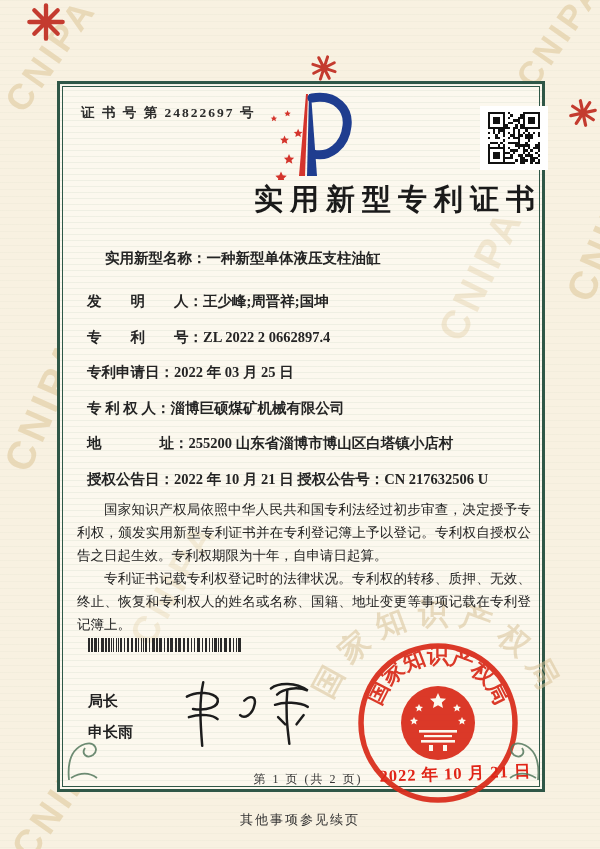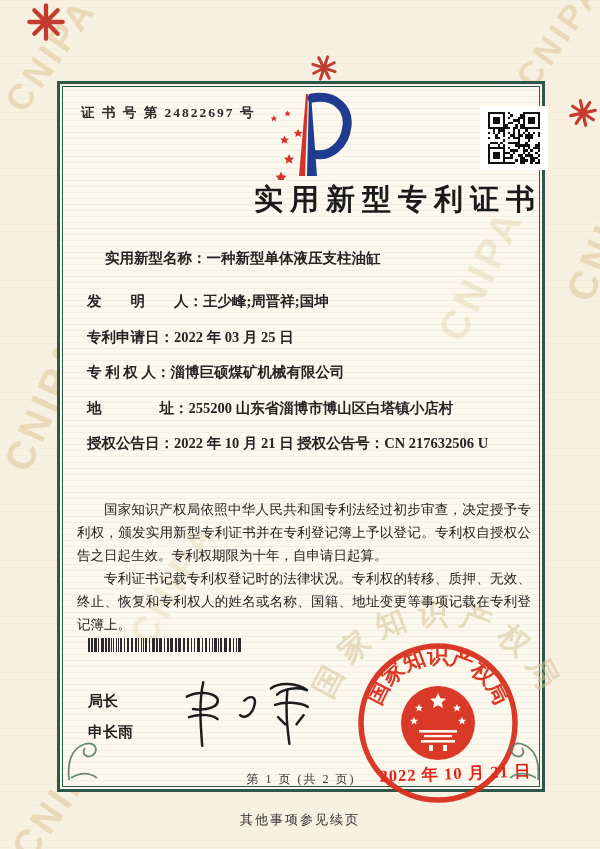--- a/index.html
+++ b/index.html
@@ -36,21 +36,21 @@
   .paras p{margin:0;text-indent:2em;}
   .barcode{position:absolute;left:28px;top:554px;}
   .signer{position:absolute;left:28px;top:602px;font-size:15px;font-weight:bold;color:#222;line-height:31px;}
   .sig{position:absolute;left:112px;top:586px;}
   .sealwm{position:absolute;left:246px;top:508px;opacity:.55;pointer-events:none;}
   .seal{position:absolute;left:293px;top:554px;opacity:.93;}
   .sealdate{position:absolute;left:303px;top:679px;width:185px;text-align:center;
             color:#e02417;font-size:16.5px;font-weight:bold;letter-spacing:1px;
             transform:rotate(-2deg);}
   .pagefooter{position:absolute;left:0;top:687px;width:100%;text-align:center;
-              font-size:12px;letter-spacing:2px;color:#333;}
+              font-size:12px;letter-spacing:2px;color:#333;padding-left:7px;}
   .contnote{position:absolute;left:0;top:811px;width:100%;text-align:center;
             font-size:13px;letter-spacing:2px;color:#333;font-weight:500;}
   .curl{position:absolute;opacity:.85;}
 </style>
 </head>
 <body>
 
 <div class="page">
 
   <div class="wm" style="left:-14px;top:34px;font-size:36px;transform:rotate(-55deg);">CNIPA</div>
@@ -348,20 +348,21 @@
             <rect x="19" y="20" width="1" height="1" fill="#111"></rect>
             <rect x="20" y="20" width="1" height="1" fill="#111"></rect>
           </svg>
       </div>
 
       <div class="title">实用新型专利证书</div>
 
       <div class="fields">
         <div class="frow first"><span>实用新型名称：</span><span>一种新型单体液压支柱油缸</span></div>
         <div class="frow"><span>发　　明　　人：</span><span>王少峰;周晋祥;国坤</span></div>
+        <div class="frow"><span>专　　利　　号：</span><span>ZL 2022 2 0662897.4</span></div>
         <div class="frow"><span>专利申请日：</span><span>2022 年 03 月 25 日</span></div>
         <div class="frow"><span>专 利 权 人：</span><span>淄博巨硕煤矿机械有限公司</span></div>
         <div class="frow"><span>地　　　　址：</span><span>255200 山东省淄博市博山区白塔镇小店村</span></div>
         <div class="frow">
           <span><span>授权公告日：</span><span>2022 年 10 月 21 日</span></span>
           <span class="g2"><span>授权公告号：</span><span>CN 217632506 U</span></span>
         </div>
       </div>
 
       <div class="paras">

